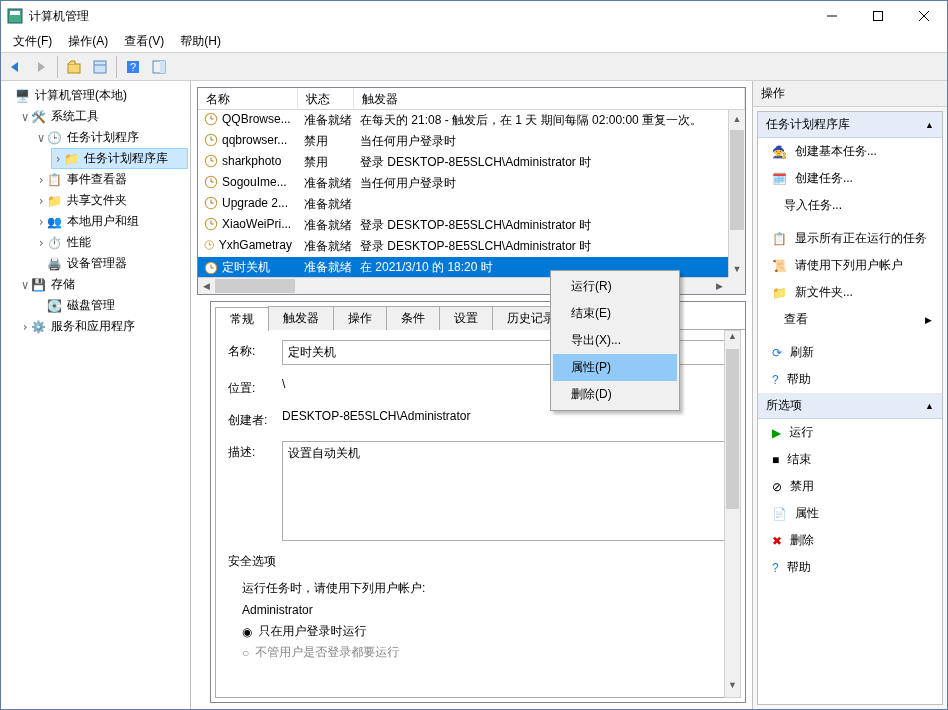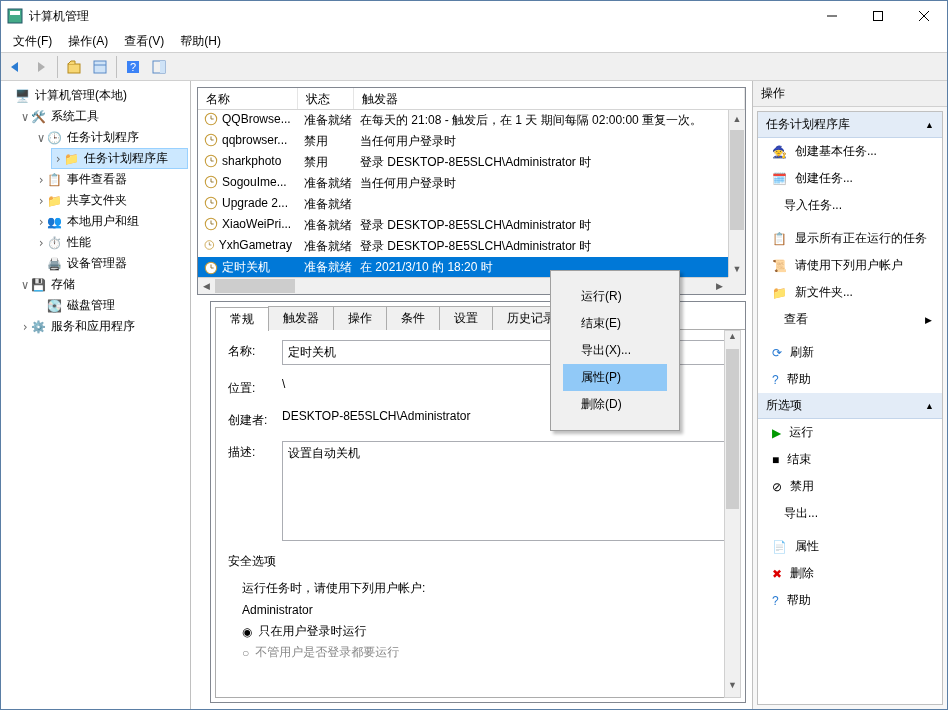--- a/index.html
+++ b/index.html
@@ -31,21 +31,21 @@
 .row .cell { padding: 0 6px; white-space: nowrap; overflow: hidden; text-overflow: ellipsis; display:flex; align-items:center; gap:4px; }
 .row.sel { background: #0078d7; color: #fff; }
 .vscroll { position: absolute; right: 0; top: 22px; bottom: 17px; width: 17px; background: #f0f0f0; border-left: 1px solid #d0d0d0; }
 .vscroll .arrow { height: 17px; background: #f0f0f0; display: flex; align-items: center; justify-content: center; color: #606060; font-size: 9px; }
 .vscroll .thumb { position: absolute; left: 1px; right: 1px; top: 20px; height: 100px; background: #cdcdcd; }
 .hscroll { position: absolute; left: 0; right: 17px; bottom: 0; height: 17px; background: #f0f0f0; border-top: 1px solid #d0d0d0; display: flex; align-items:center; }
 .hscroll .arrow { width: 17px; display: flex; align-items: center; justify-content: center; color: #606060; font-size: 9px; }
 .hscroll .track { flex:1; position:relative; height:100%; }
 .hscroll .thumb { position:absolute; left:0; width:80px; top:1px; bottom:1px; background:#cdcdcd; }
 .corner { position: absolute; right: 0; bottom: 0; width: 17px; height: 17px; background: #f0f0f0; }
-.ctx-menu { position: absolute; left: 550px; top: 270px; width: 130px; background: #f0f0f0; border: 1px solid #a0a0a0; box-shadow: 3px 3px 3px rgba(0,0,0,.25); z-index: 50; padding: 12px; }
+.ctx-menu { position: absolute; left: 550px; top: 270px; width: 130px; background: #f0f0f0; border: 1px solid #a0a0a0; box-shadow: 3px 3px 3px rgba(0,0,0,.25); z-index: 50; padding: 2px; }
 .ctx-item { padding: 5px 18px; }
 .ctx-item.sel { background: #91c9f7; }
 .detail-box { border: 1px solid #828790; flex: 1; display: flex; flex-direction: column; position: relative; min-height: 0; margin-left: 13px; }
 .tabs { display: flex; background: #fff; padding-top: 4px; padding-left: 4px; }
 .tab { padding: 3px 14px; border: 1px solid #acacac; border-bottom: none; background: #f0f0f0; margin-right: -1px; }
 .tab.active { background: #fff; position: relative; top: 1px; }
 .tab-spacer { flex:1; border-bottom:1px solid #acacac;}
 .detail-body { flex:1; border:1px solid #acacac; border-top: none; margin:0 4px 4px; padding:10px 12px; overflow:hidden; position:relative; }
 .form-row { display:flex; align-items:flex-start; margin-bottom:12px; }
 .form-row .lbl { width:54px; padding-top:3px; }
@@ -443,23 +443,20 @@
             <span>运行</span>
           </div>
         <div class="action-item">
             <span>■</span>
             <span>结束</span>
           </div>
         <div class="action-item">
             <span>⊘</span>
             <span>禁用</span>
           </div>
-        <div class="action-item sub">
-            <span>导出...</span>
-          </div>
         <div class="action-item">
             <span>📄</span>
             <span>属性</span>
           </div>
         <div class="action-item">
             <span style="color:#d00">✖</span>
             <span>删除</span>
           </div>
         <div class="action-item">
             <span style="color:#2b7cd3">?</span>

